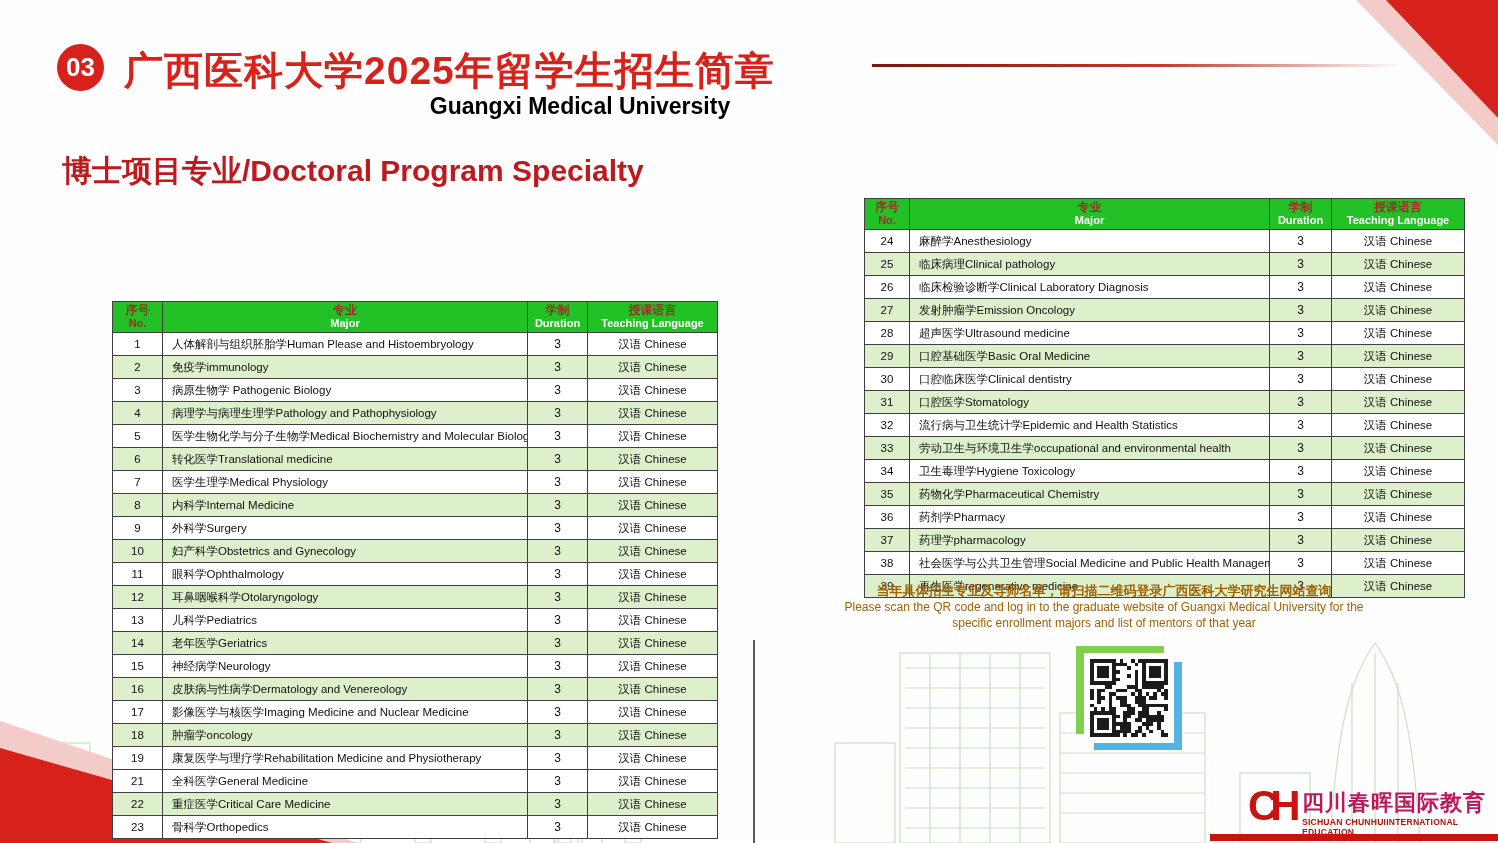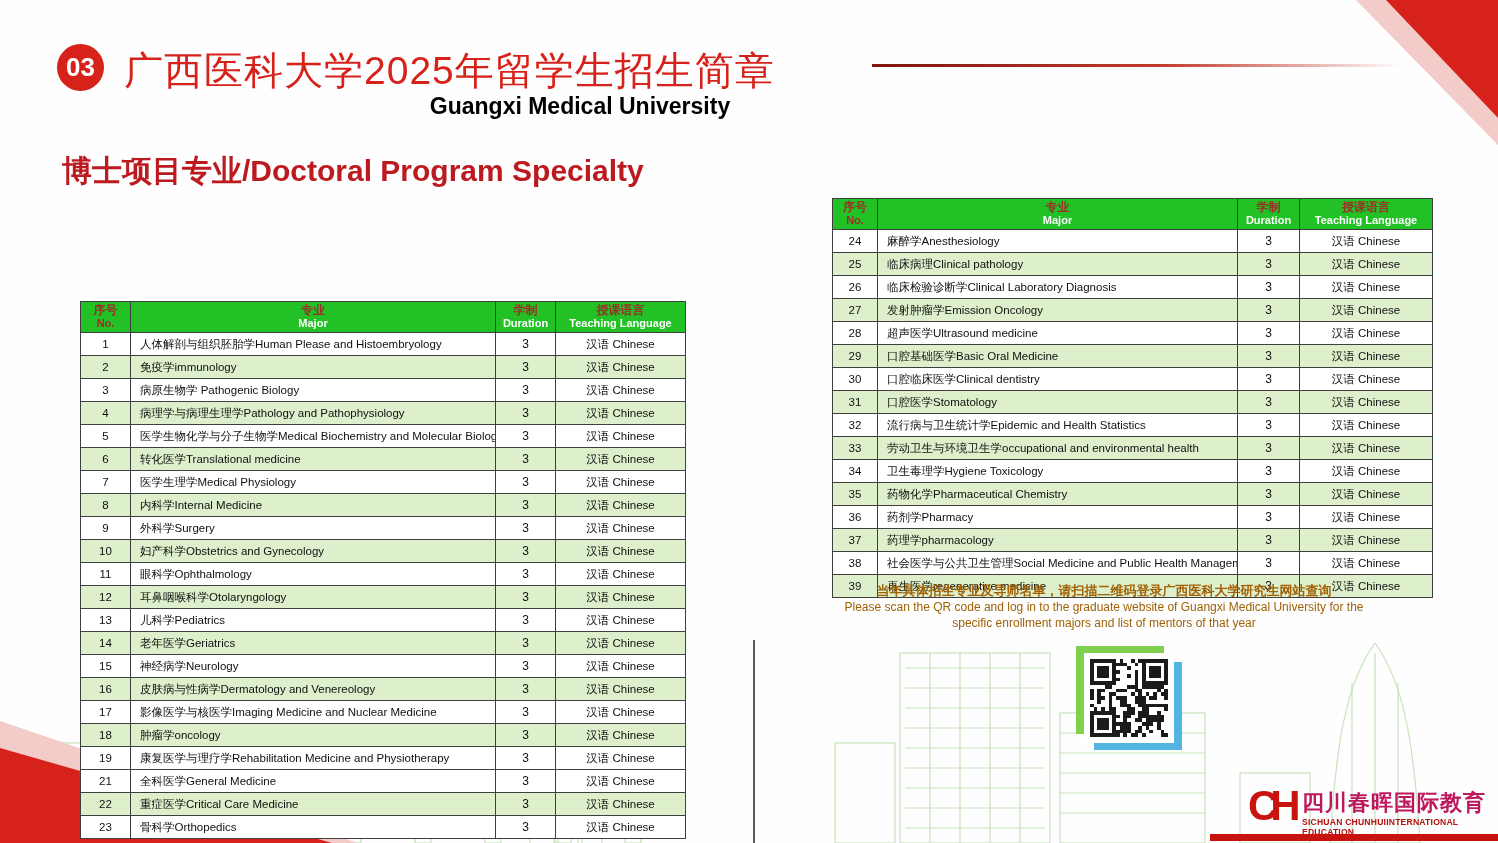--- a/index.html
+++ b/index.html
@@ -15,26 +15,26 @@
   .bl-pink{bottom:0;left:0;width:0;height:0;border-bottom:122px solid #f3cbc8;border-right:358px solid transparent;}
   .bl-red{bottom:0;left:0;width:0;height:0;border-bottom:95px solid #d6221a;border-right:332px solid transparent;}
   .red-line{position:absolute;left:872px;top:64px;width:530px;height:3px;
     background:linear-gradient(to right,#7e140d,#c33a2e 55%,rgba(230,170,160,0));}
   .page-divider{position:absolute;left:753px;top:640px;width:2px;height:203px;background:#5a5a5a;}
   .skyline{position:absolute;left:0;bottom:0;width:1498px;height:220px;opacity:.55;}
   
   .badge{position:absolute;left:57px;top:44px;width:47px;height:47px;border-radius:50%;
     background:#d6221a;color:#fff;font-size:26px;font-weight:700;
     display:flex;align-items:center;justify-content:center;}
-  .main-title{position:absolute;left:124px;top:44px;font-size:39px;font-weight:400;color:#d6221a;letter-spacing:1px;}
+  .main-title{position:absolute;left:124px;top:44px;font-size:39px;font-weight:700;color:#d6221a;letter-spacing:1px;}
   .sub-title{position:absolute;left:425px;top:93px;width:310px;text-align:center;
     font-size:23px;font-weight:700;color:#000000;}
   .section-title{position:absolute;left:62px;top:151px;font-size:30px;font-weight:700;color:#bd1a20;}
   
-  table{border-collapse:collapse;table-layout:fixed;background:#fff;position:absolute;}
+  table{border-collapse:collapse;table-layout:fixed;background:#fff;position:absolute;margin-left:32px;}
   #left-table{left:80px;top:301px;width:605px;}
   #right-table{left:832px;top:198px;width:600px;}
   th,td{border:1px solid #3f3f3f;overflow:hidden;white-space:nowrap;}
   thead th{background:#22c126;padding:1px 0 2px;}
   .th-zh{font-size:12px;font-weight:700;color:#993127;line-height:14px;}
   .th-en{font-size:11px;font-weight:700;color:#fff;line-height:13px;}
   .th-en.red-en{color:#993127;}
   tbody td{height:20px;font-size:11.5px;color:#101010;line-height:20px;}
   tbody tr.alt td{background:#ddefcb;}
   .c-no{text-align:center;}

